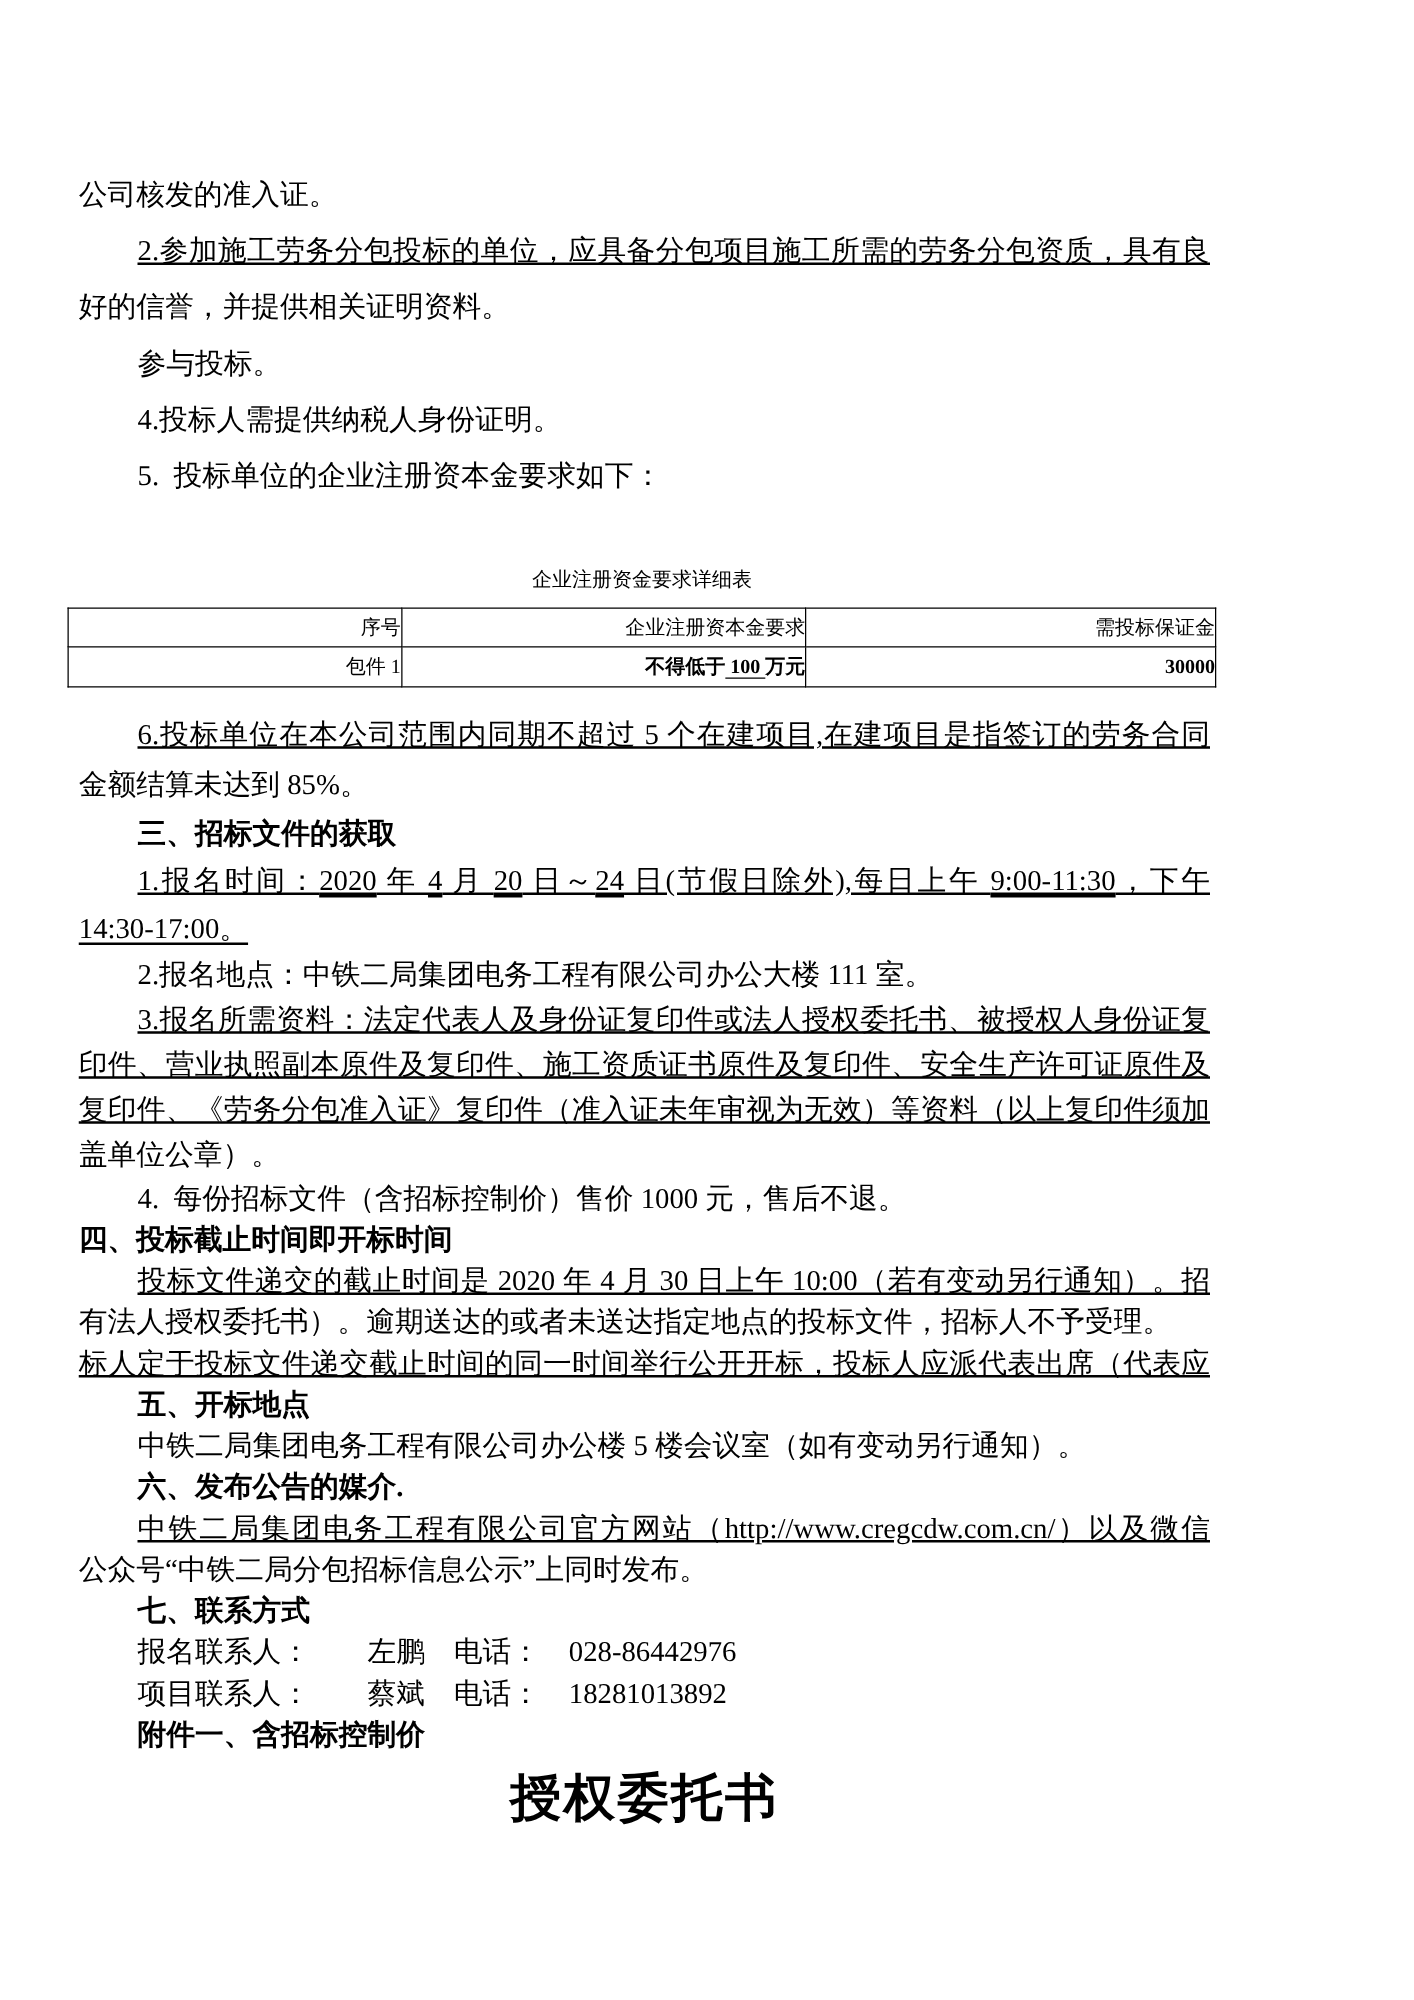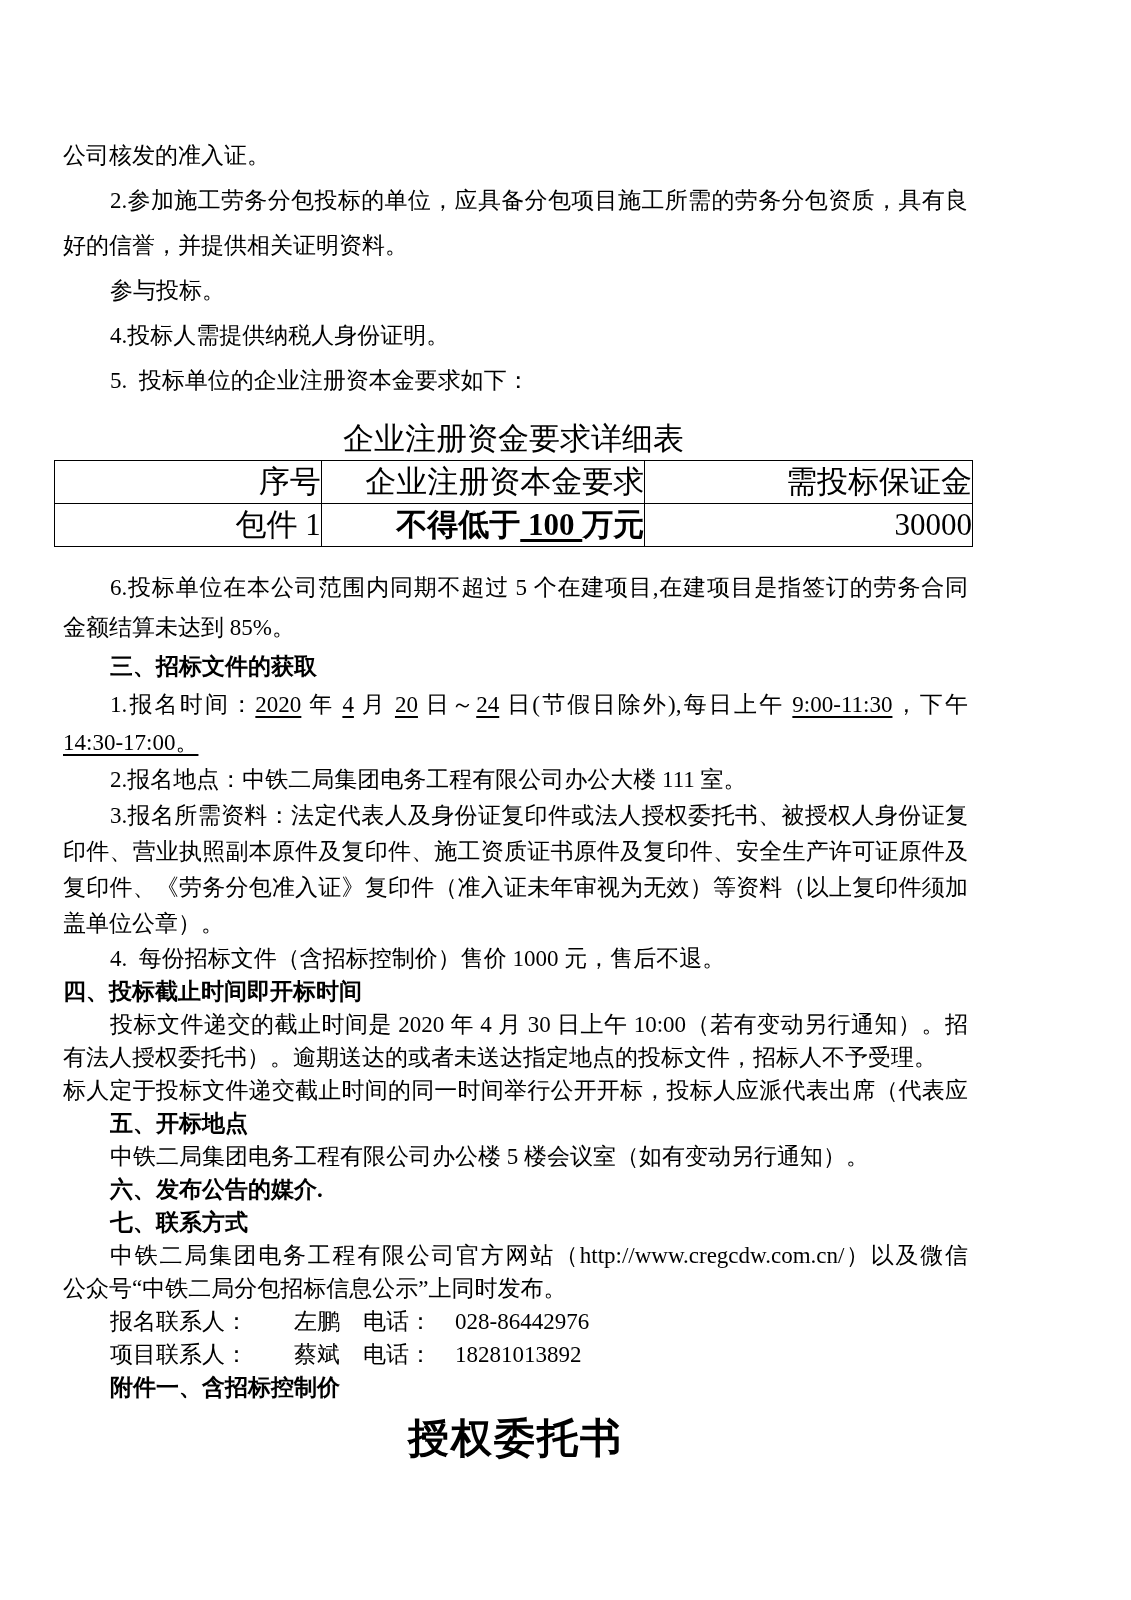--- a/index.html
+++ b/index.html
@@ -14,35 +14,35 @@
   #flow-bottom{top:568px}
   .block{margin:0}
   .sp-xl .line{line-height:45px}
   .sp-lg .line{line-height:40px}
   .sp-md .line{line-height:38px}
   .sp-sm .line{line-height:36px}
   .sp-xs .line{line-height:33px}
   .sp-title{margin-top:10px}
   .sp-title .line{line-height:48px}
   .line{text-align:justify;}
-  .line.fill{text-align-last:justify;}
+  .line.fill{text-align-last:justify;text-decoration:underline;}
   .block.indent .line:first-child{text-indent:47px}
   .block.bold{font-weight:700}
   .align-center .line{text-align:center;text-align-last:center;text-indent:0 !important}
   .size-lg{font-size:41px;letter-spacing:2px}
   .u{text-decoration:underline;text-underline-offset:4px}
   .b{font-weight:700}
 
-  #table-section{position:absolute;left:54px;top:424px;width:919px;font-size:31px}
+  #table-section{position:absolute;left:54px;top:450px;width:919px;font-size:16px}
   #table-section .caption{text-align:center;line-height:30px;margin-bottom:6px}
   table{border-collapse:collapse;width:100%;table-layout:fixed}
   th,td{border:1px solid #000;text-align:right;vertical-align:middle;padding:0;font-weight:400}
   thead th{height:30px}
   tbody td{height:31px}
-  td.deposit{font-weight:400}
+  td.deposit{font-weight:700}
 </style>
 </head>
 <body>
 
 <div class="page">
 
   <div id="flow-top" class="flow">
       <div class="block sp-xl">
         <div class="line"><span>公司核发的准入证。</span></div>
       </div>
@@ -120,26 +120,26 @@
       </div>
       <div class="block sp-xs indent bold">
         <div class="line"><span>五、开标地点</span></div>
       </div>
       <div class="block sp-xs indent">
         <div class="line"><span>中铁二局集团电务工程有限公司办公楼 5 楼会议室（如有变动另行通知）。</span></div>
       </div>
       <div class="block sp-xs indent bold">
         <div class="line"><span>六、发布公告的媒介.</span></div>
       </div>
-      <div class="block sp-xs indent bold">
-        <div class="line"><span>七、联系方式</span></div>
-      </div>
       <div class="block sp-xs indent">
         <div class="line fill"><span>中铁二局集团电务工程有限公司官方网站（http://www.cregcdw.com.cn/）以及微信</span></div>
         <div class="line"><span>公众号“中铁二局分包招标信息公示”上同时发布。</span></div>
+      </div>
+      <div class="block sp-xs indent bold">
+        <div class="line"><span>七、联系方式</span></div>
       </div>
       <div class="block sp-xs indent">
         <div class="line"><span>报名联系人：　　左鹏　电话：　028-86442976</span></div>
       </div>
       <div class="block sp-xs indent">
         <div class="line"><span>项目联系人：　　蔡斌　电话：　18281013892</span></div>
       </div>
       <div class="block sp-xs indent bold">
         <div class="line"><span>附件一、含招标控制价</span></div>
       </div>

